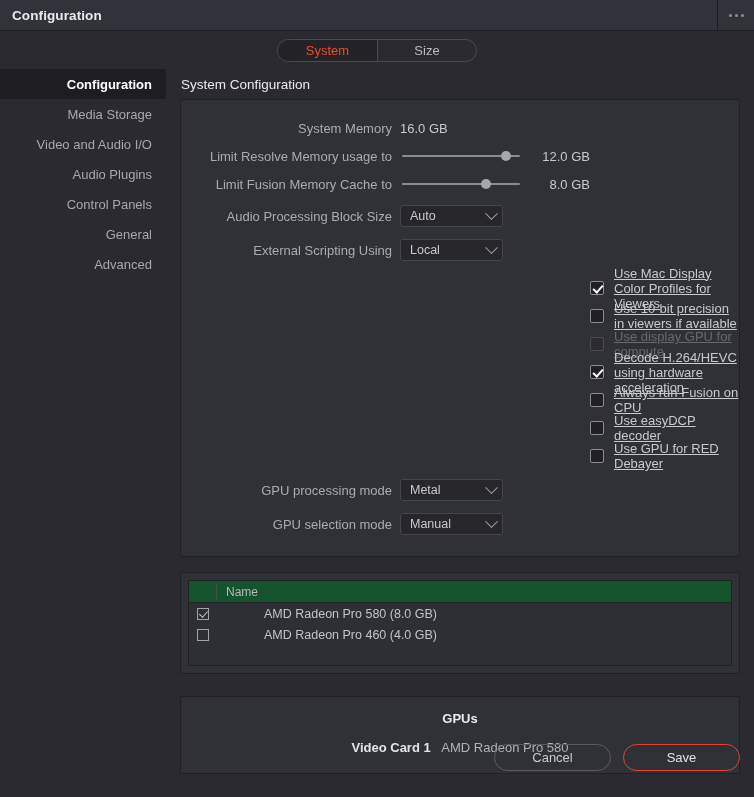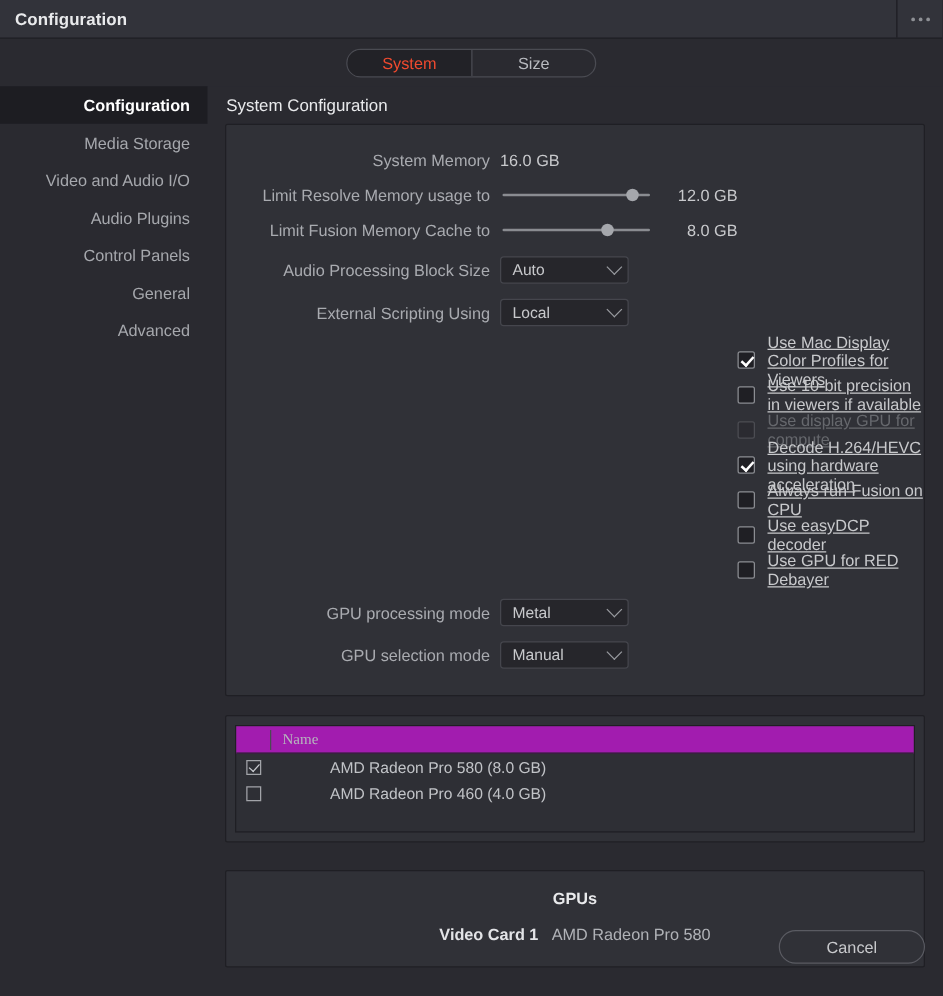--- a/index.html
+++ b/index.html
@@ -244,27 +244,26 @@
   .panel-table {
     margin-top: 15px;
     padding: 7px;
   }
   .table {
     border: 1px solid #1f1f24;
     background: #2e2f35;
   }
   .thead {
     height: 22px;
-    background: #a21caf;
+    background: #14532d;
     border-bottom: 1px solid #1f1f24;
     display: flex;
     align-items: center;
     font-size: 12px;
     color: #b6b8bd;
-    font-family: Liberation Serif, serif;
   }
   .th-check { width: 28px; flex: 0 0 28px; border-right: 1px solid #4a4b52; height: 16px; }
   .th-name { padding-left: 9px; }
   .trow {
     height: 21px;
     display: flex;
     align-items: center;
     font-size: 12.5px;
     color: #c1c3c7;
     cursor: pointer;
@@ -489,13 +488,14 @@
         <span class="info-key">Video Card 1</span>
         <span class="info-val">AMD Radeon Pro 580</span>
       </div>
     </div>
 
   </div>
 </div>
 
 <div class="footer">
   <div class="btn btn-cancel">Cancel</div>
+  <div class="btn btn-save">Save</div>
 </div>
 
 </body></html>

